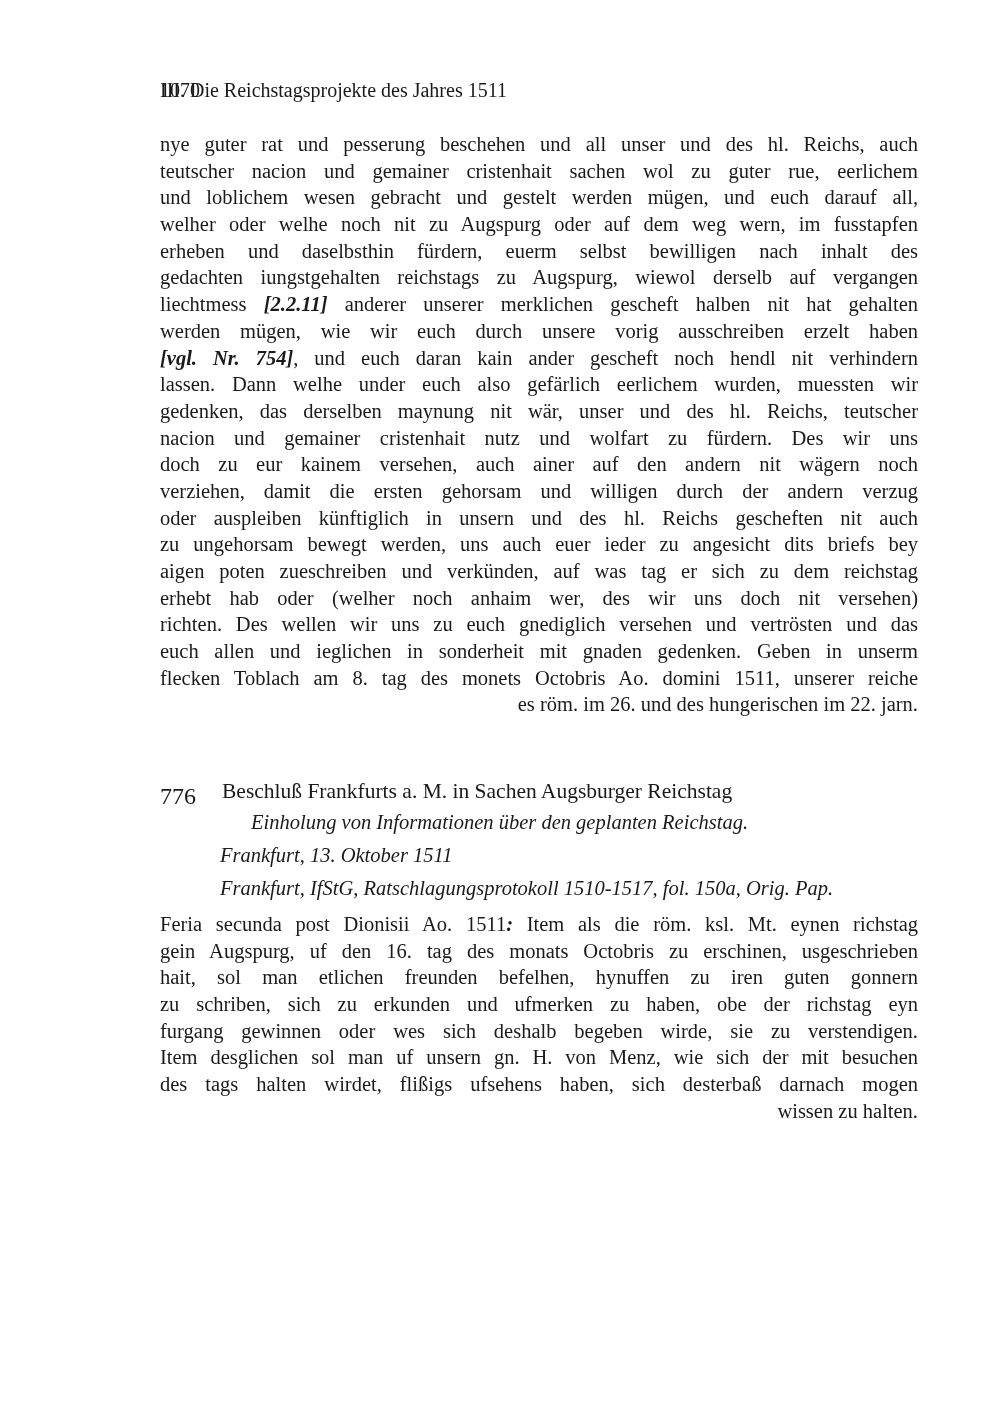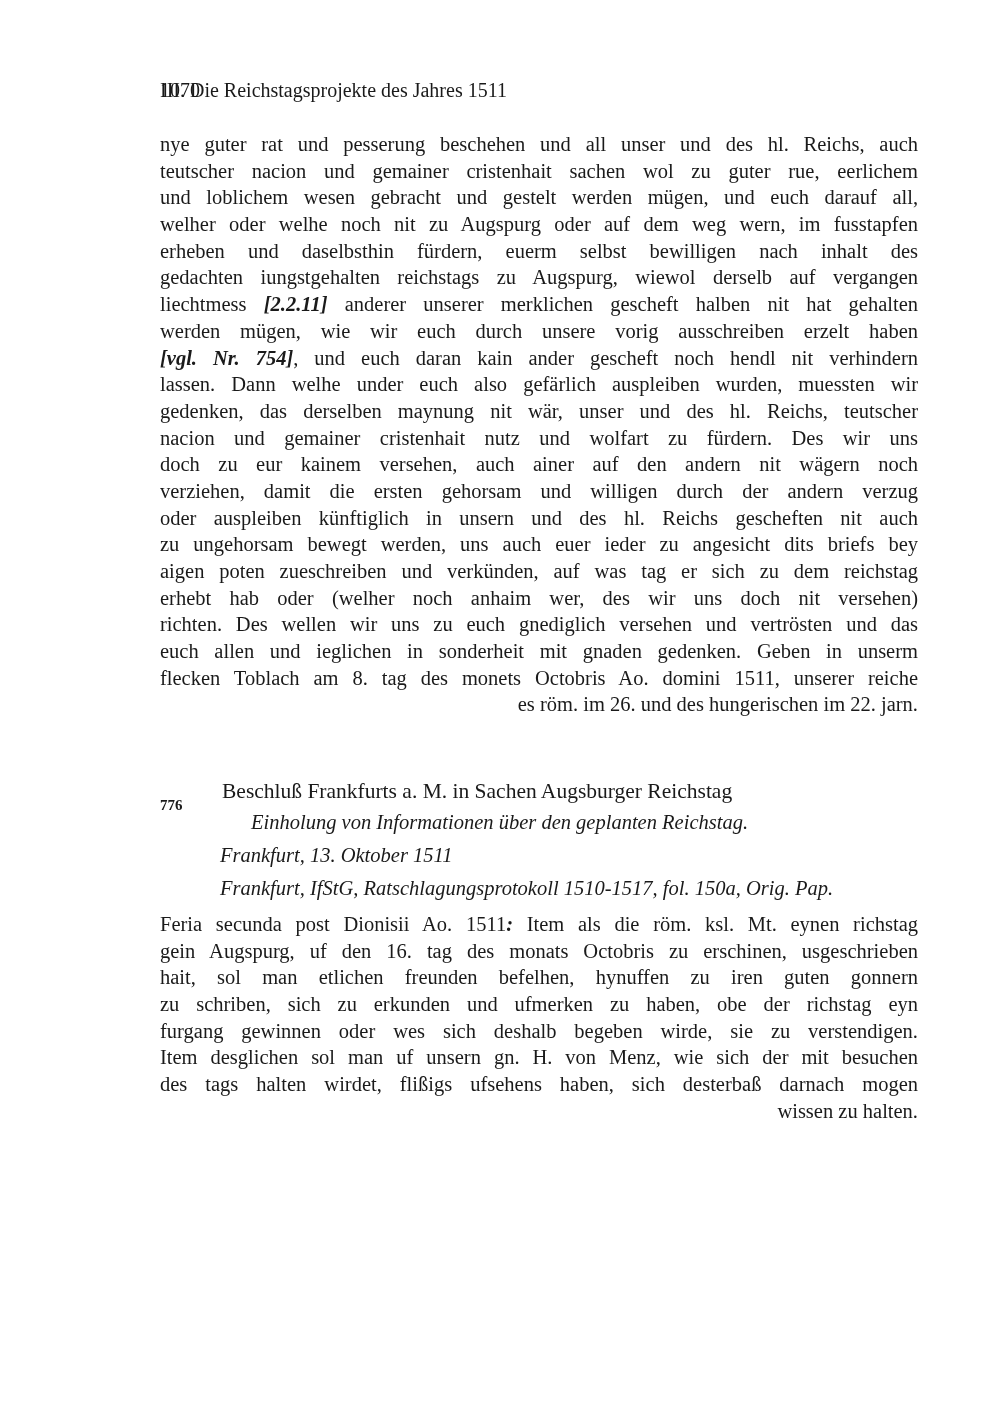--- a/index.html
+++ b/index.html
@@ -48,23 +48,23 @@
 
   .entry {
     position: absolute;
     left: 160px;
     top: 776px;
     width: 758px;
   }
   .entry-num {
     position: absolute;
     left: 0;
-    top: 16px;
-    font-weight: bold;
-    font-size: 15px;
+    top: 7px;
+    font-weight: normal;
+    font-size: 24px;
     line-height: 26px;
   }
   .entry-title {
     position: absolute;
     left: 60px;
     top: 0;
     margin: 2px;
     font-weight: normal;
     font-size: 21.5px;
     line-height: 26px;
@@ -96,21 +96,21 @@
   <div class="body-text para1">
       <div class="line"><span>nye guter rat und pesserung beschehen und all unser und des hl. Reichs, auch</span></div>
       <div class="line"><span>teutscher nacion und gemainer cristenhait sachen wol zu guter rue, eerlichem</span></div>
       <div class="line"><span>und loblichem wesen gebracht und gestelt werden mügen, und euch darauf all,</span></div>
       <div class="line"><span>welher oder welhe noch nit zu Augspurg oder auf dem weg wern, im fusstapfen</span></div>
       <div class="line"><span>erheben und daselbsthin fürdern, euerm selbst bewilligen nach inhalt des</span></div>
       <div class="line"><span>gedachten iungstgehalten reichstags zu Augspurg, wiewol derselb auf vergangen</span></div>
       <div class="line"><span>liechtmess </span><span class="it">[2.2.11]</span><span> anderer unserer merklichen gescheft halben nit hat gehalten</span></div>
       <div class="line"><span>werden mügen, wie wir euch durch unsere vorig ausschreiben erzelt haben</span></div>
       <div class="line"><span class="it">[vgl. Nr. 754]</span><span>, und euch daran kain ander gescheft noch hendl nit verhindern</span></div>
-      <div class="line"><span>lassen. Dann welhe under euch also gefärlich auspleiben wurden, muessten wir</span></div>
+      <div class="line"><span>lassen. Dann welhe under euch also gefärlich eerlichem wurden, muessten wir</span></div>
       <div class="line"><span>gedenken, das derselben maynung nit wär, unser und des hl. Reichs, teutscher</span></div>
       <div class="line"><span>nacion und gemainer cristenhait nutz und wolfart zu fürdern. Des wir uns</span></div>
       <div class="line"><span>doch zu eur kainem versehen, auch ainer auf den andern nit wägern noch</span></div>
       <div class="line"><span>verziehen, damit die ersten gehorsam und willigen durch der andern verzug</span></div>
       <div class="line"><span>oder auspleiben künftiglich in unsern und des hl. Reichs gescheften nit auch</span></div>
       <div class="line"><span>zu ungehorsam bewegt werden, uns auch euer ieder zu angesicht dits briefs bey</span></div>
       <div class="line"><span>aigen poten zueschreiben und verkünden, auf was tag er sich zu dem reichstag</span></div>
       <div class="line"><span>erhebt hab oder (welher noch anhaim wer, des wir uns doch nit versehen)</span></div>
       <div class="line"><span>richten. Des wellen wir uns zu euch gnediglich versehen und vertrösten und das</span></div>
       <div class="line"><span>euch allen und ieglichen in sonderheit mit gnaden gedenken. Geben in unserm</span></div>

